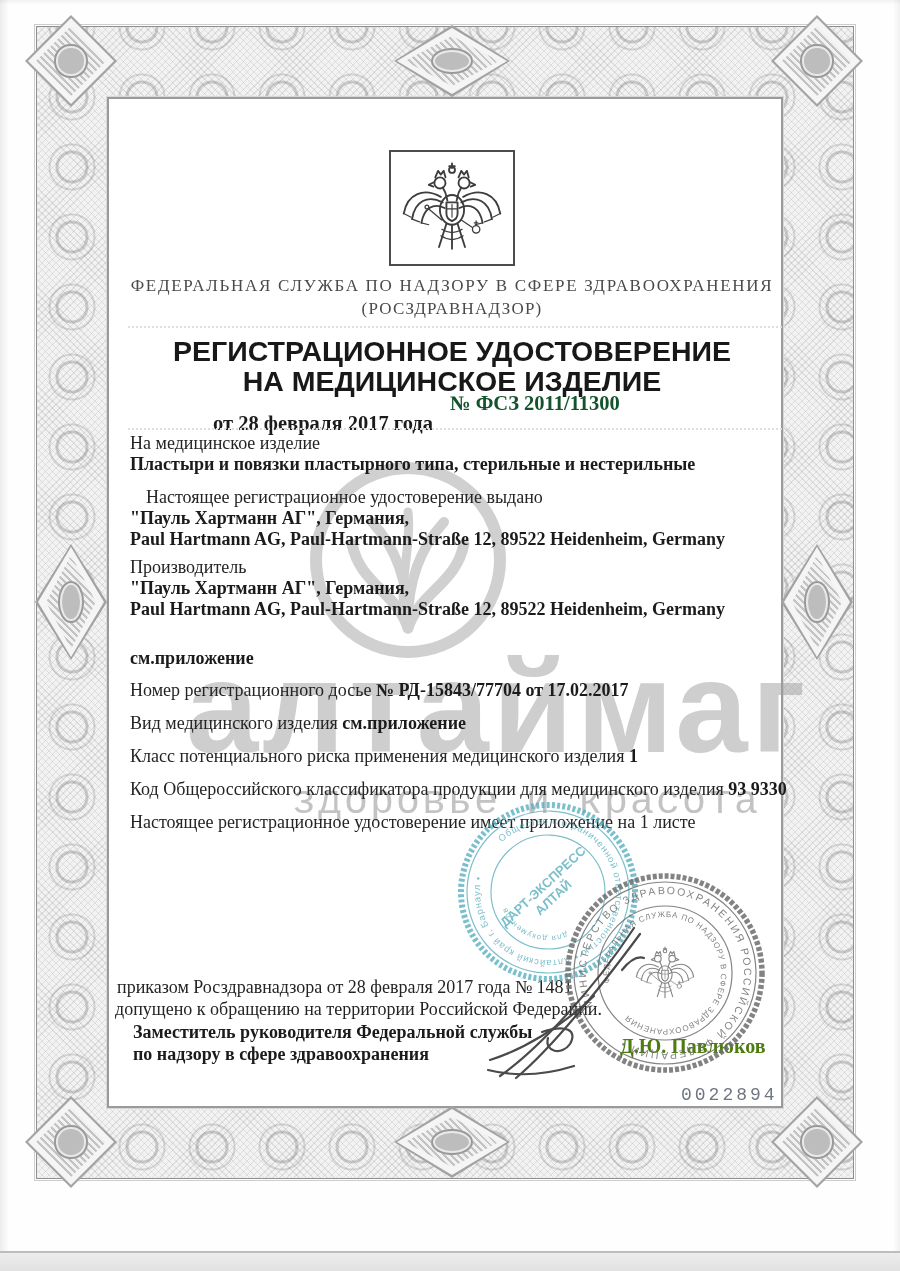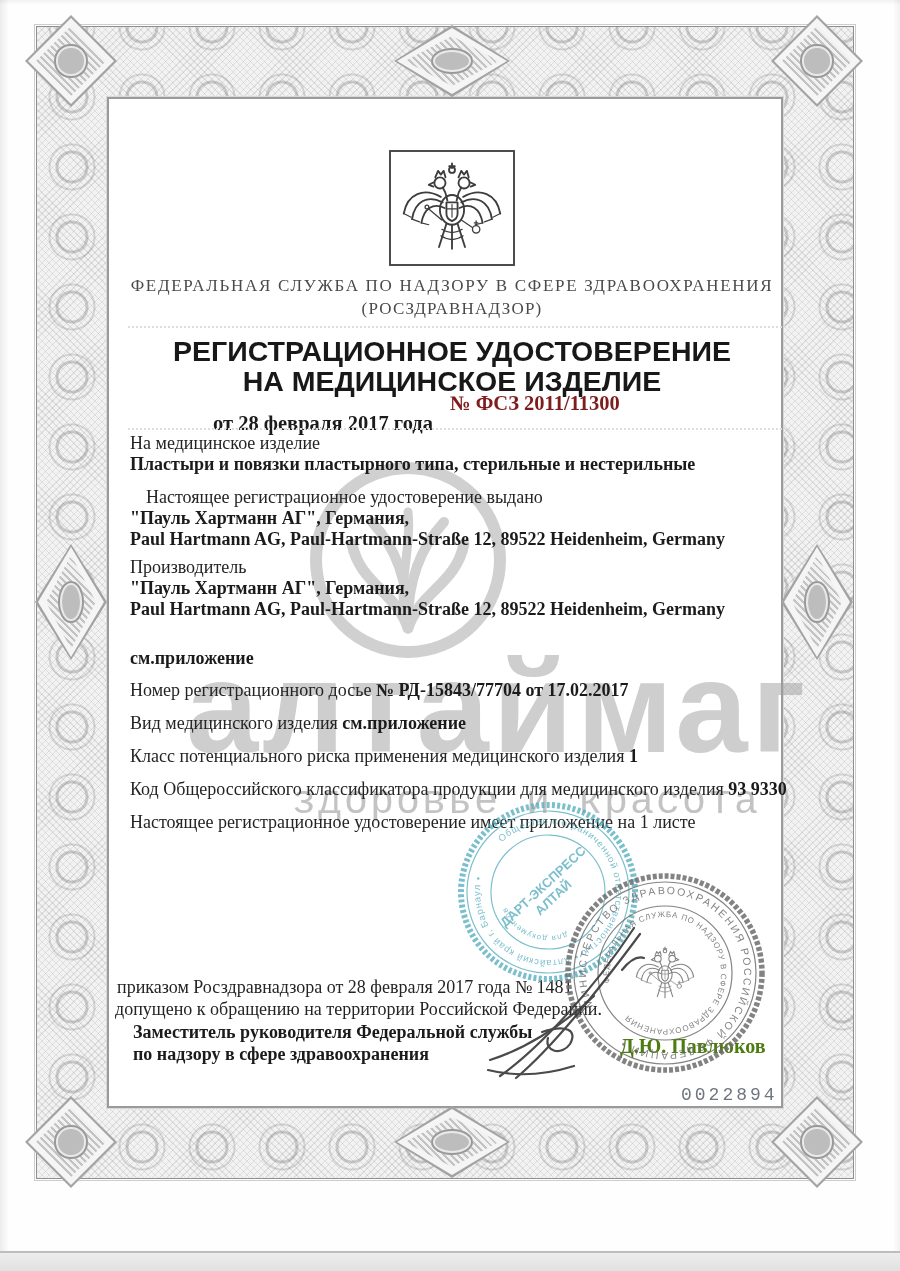--- a/index.html
+++ b/index.html
@@ -50,21 +50,21 @@
   .ctr{left:110px;width:684px;text-align:center;}
   .b{font-weight:700;color:#1b1b1b;}
   .row{font-size:18px;line-height:20px;left:130px;width:680px;}
   #agency1{top:276px;font-size:17px;letter-spacing:1.7px;color:#4a4a4a;}
   #agency2{top:299px;font-size:17px;letter-spacing:1.2px;color:#4a4a4a;}
   .dotline{position:absolute;left:128px;width:662px;border-top:2px dotted #dedede;z-index:3;}
   #dot1{top:326px;} #dot2{top:428px;}
   #title1{top:335px;font-family:"Liberation Sans",sans-serif;font-weight:700;font-size:28.5px;color:#181818;}
   #title2{top:365px;font-family:"Liberation Sans",sans-serif;font-weight:700;font-size:28.5px;color:#181818;}
   #issue-date{left:213px;top:412px;font-size:20.5px;font-weight:700;color:#1b1b1b;}
-  #reg-number{left:450px;top:392px;font-size:20.5px;font-weight:700;color:#7f1d1d;}
+  #reg-number{left:450px;top:392px;font-size:20.5px;font-weight:700;color:#14532d;}
 
   #f1l{top:433px;} #f1v{top:454px;}
   #f2l{top:487px;margin-left:16px;} #f2a{top:508px;} #f2b{top:529px;}
   #f3l{top:557px;} #f3a{top:578px;} #f3b{top:599px;}
   #f4l{top:627px;} #f4v{top:648px;}
   #f5{top:680px;} #f6{top:713px;} #f7{top:746px;} #f8{top:779px;} #f9{top:812px;}
   #ft1{top:977px;left:117px;} #ft2{top:999px;left:115px;}
   #ft3{top:1022px;left:133px;} #ft4{top:1044px;left:133px;}
   #signer-name{left:620px;top:1035px;font-size:20px;font-weight:700;color:#4d7c0f;}
   #serial{left:681px;top:1085px;font-family:"Liberation Mono",monospace;font-size:18px;

